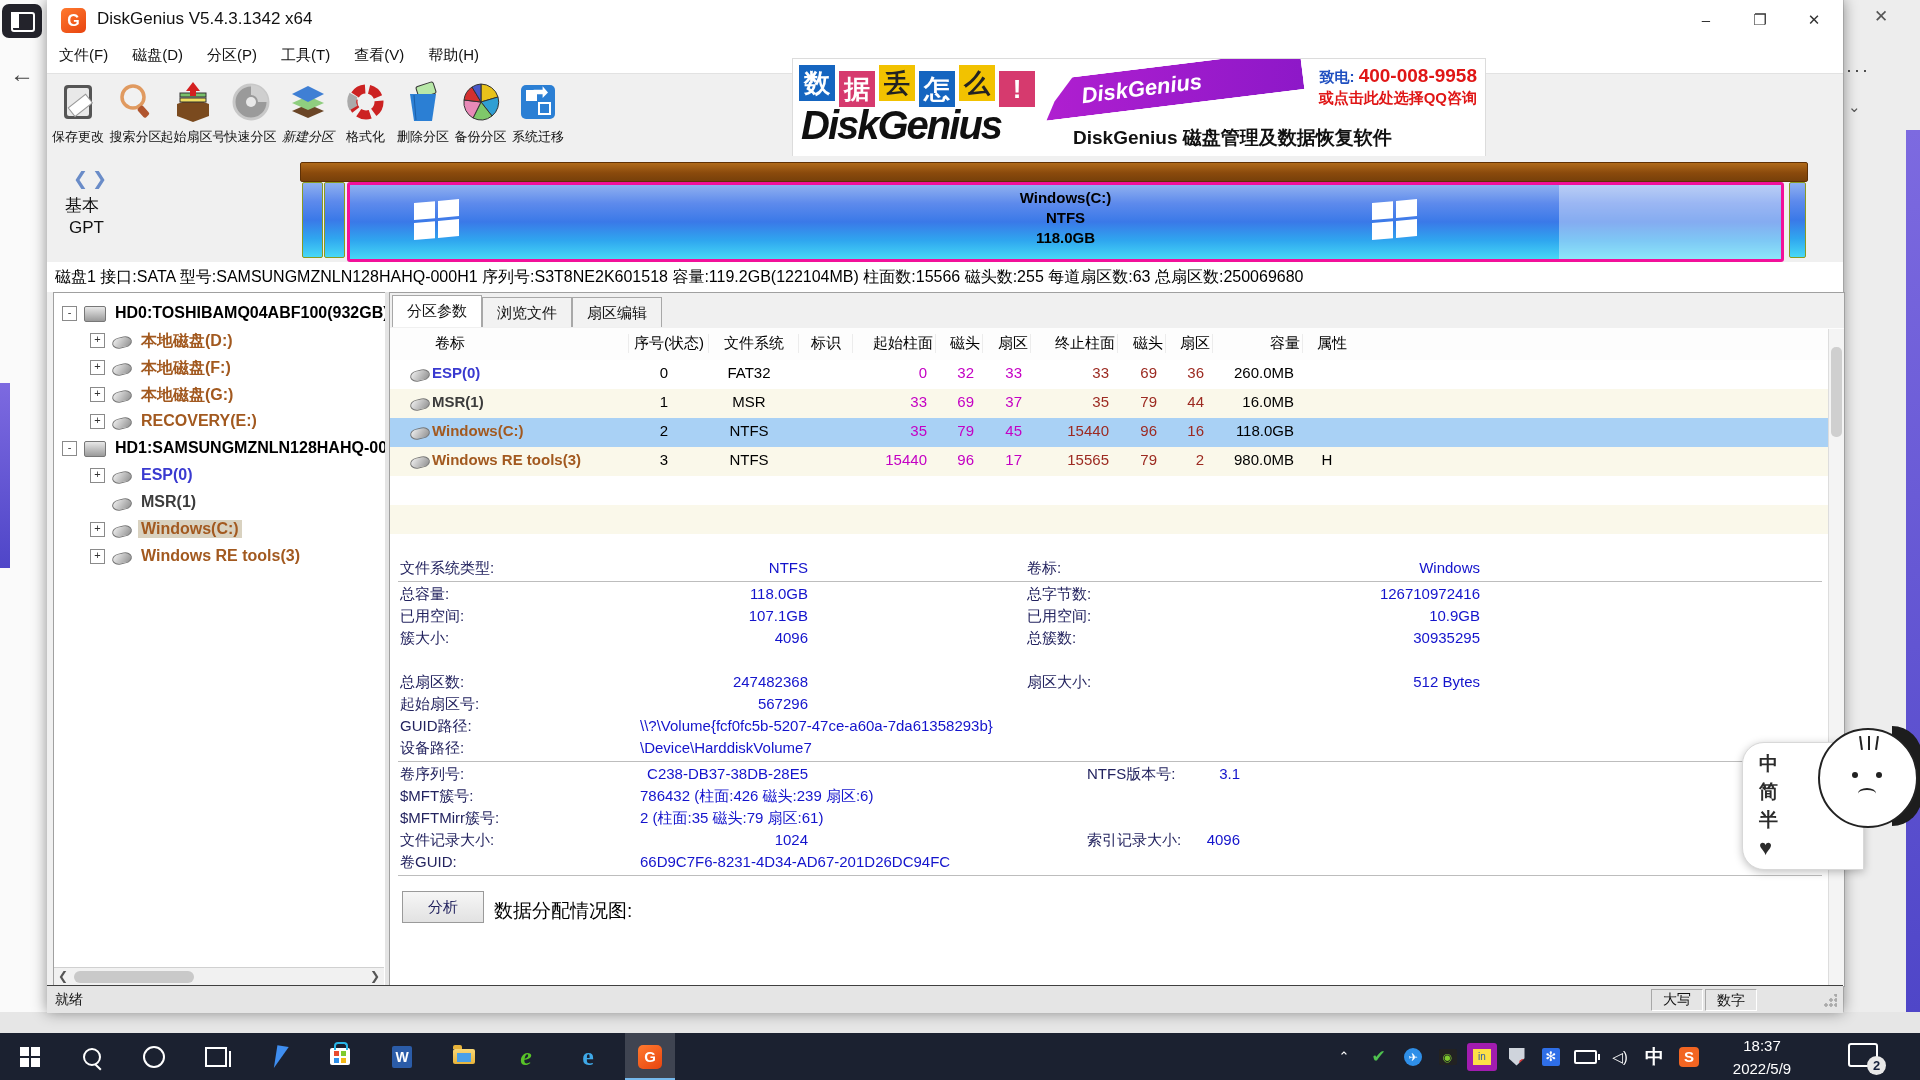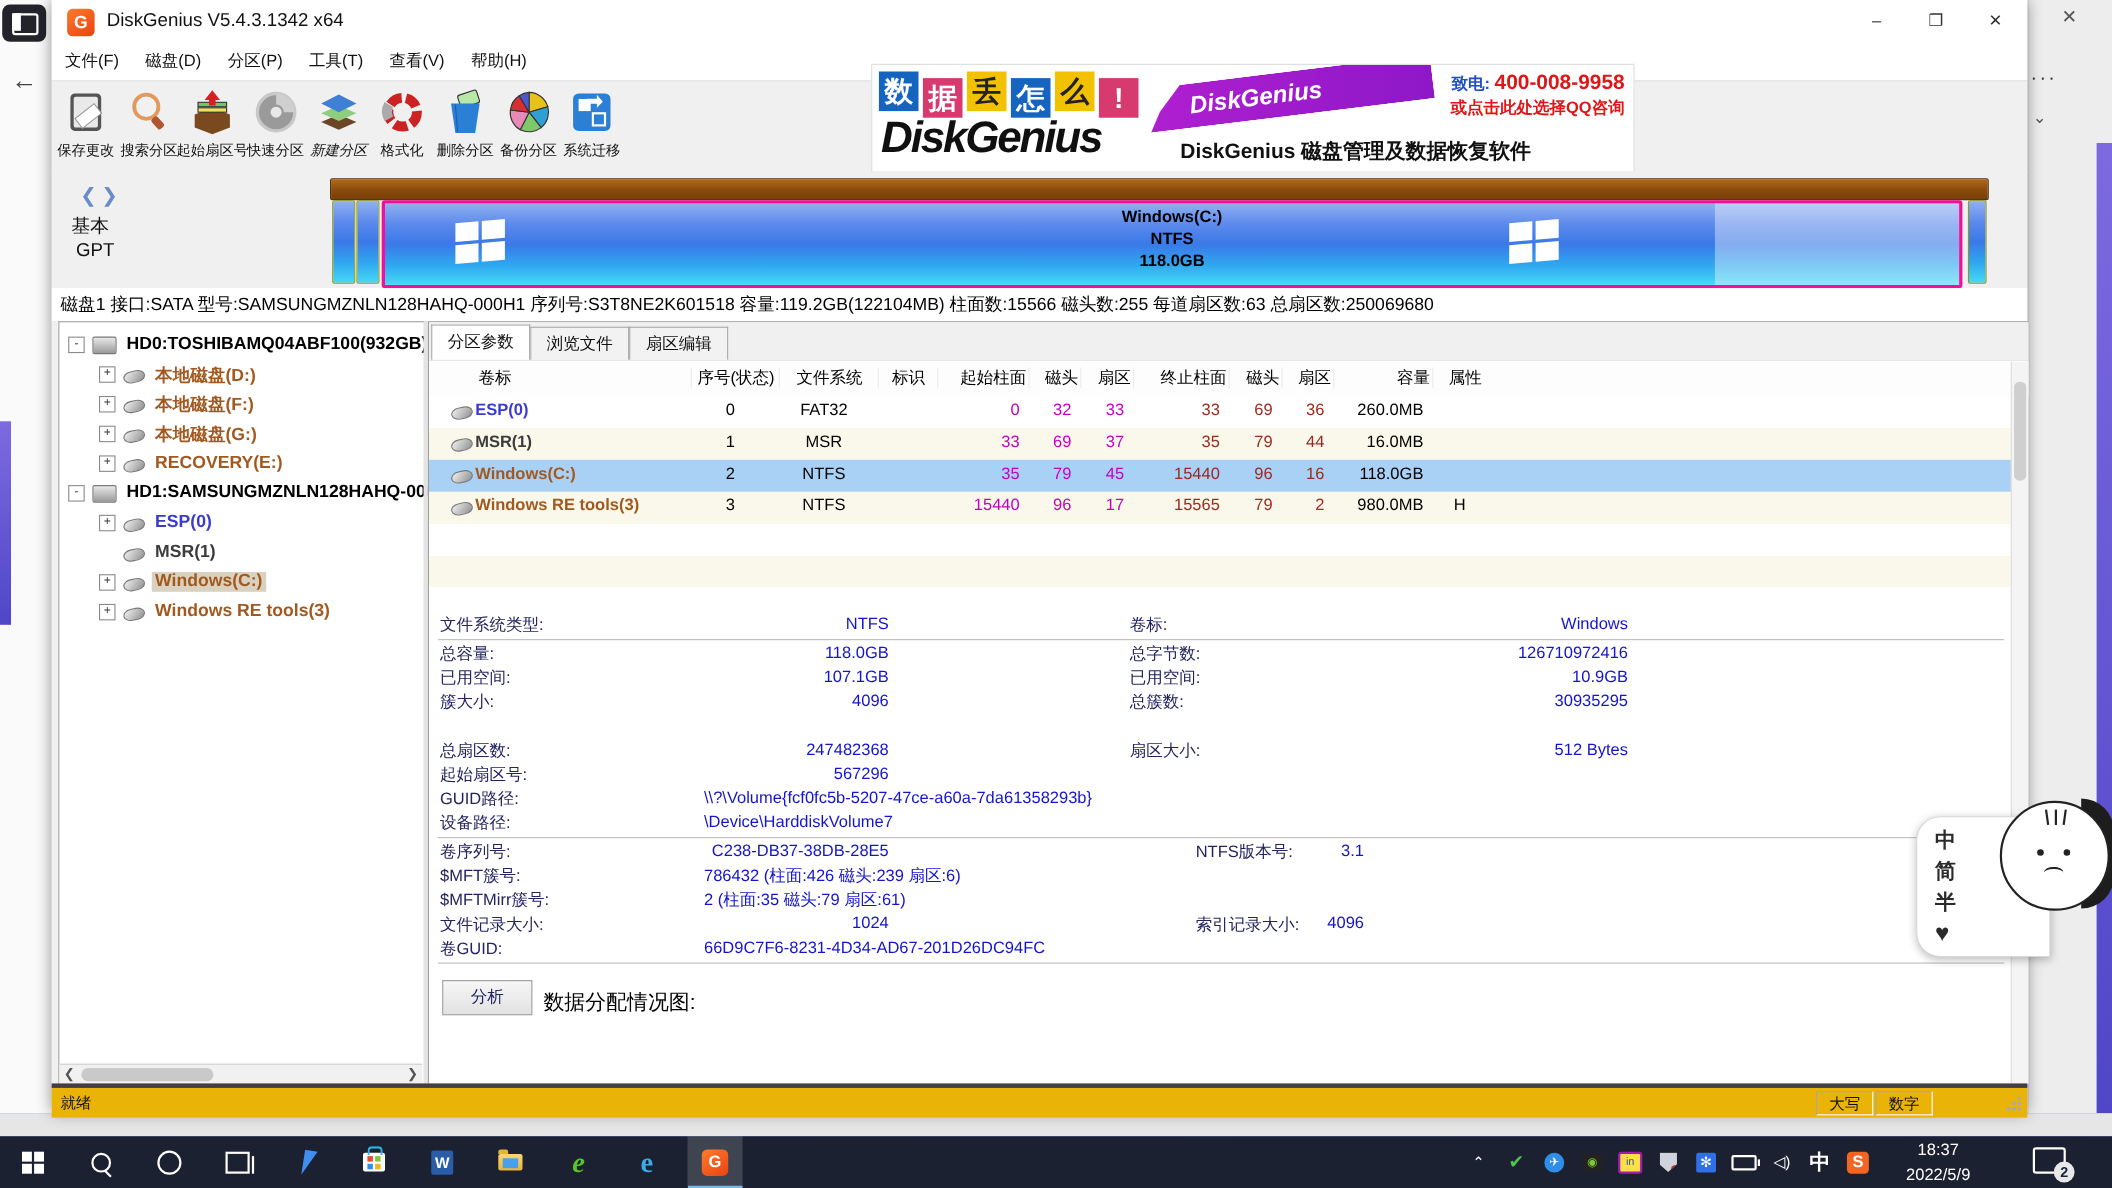--- a/index.html
+++ b/index.html
@@ -92,21 +92,21 @@
   .det-v2{position:absolute;left:700px;width:390px;text-align:right;color:#1414cc;}
   .det-row.narrow2 .det-l2{left:697px;}
   .det-row.narrow2 .det-v2{left:700px;width:150px;}
   .det-row.wide .det-v1{left:250px;width:840px;text-align:left;}
   .det-sep{position:absolute;left:8px;width:1424px;height:1px;background:#bdbdbd;}
   #analyze-btn{left:12px;width:80px;height:30px;background:linear-gradient(180deg,#f6f6f6,#e2e2e2);border:1px solid #9a9a9a;font-size:15px;color:#23235f;text-align:center;line-height:30px;}
   #alloc-label{left:104px;font-size:19px;color:#000000;}
   #vscroll{left:1438px;top:36px;width:15px;height:656px;background:#f4f4f4;border-left:1px solid #ddd;}
   #vthumb{left:2px;top:18px;width:11px;height:90px;background:#cfcfcf;border-radius:5px;}
   
-  #statusbar{left:0;top:985px;width:100%;height:27px;background:#eab308;border-top:4px solid #404040;}
+  #statusbar{left:0;top:985px;width:100%;height:27px;background:#e5e5e5;border-top:1px solid #404040;}
   #status-ready{left:8px;top:5px;font-size:14px;color:#111;}
   .status-box{top:3px;width:50px;height:20px;border:1px solid;border-color:#a8a8a8 #fff #fff #a8a8a8;font-size:14px;color:#111;text-align:center;line-height:20px;}
   #grip{right:6px;top:8px;width:14px;height:14px;background:
     radial-gradient(circle at 3px 11px,#aaa 1.5px,transparent 2px),
     radial-gradient(circle at 8px 11px,#aaa 1.5px,transparent 2px),
     radial-gradient(circle at 13px 11px,#aaa 1.5px,transparent 2px),
     radial-gradient(circle at 8px 6px,#aaa 1.5px,transparent 2px),
     radial-gradient(circle at 13px 6px,#aaa 1.5px,transparent 2px),
     radial-gradient(circle at 13px 1px,#aaa 1.5px,transparent 2px);}
   
@@ -510,21 +510,21 @@
       <div class="abs" id="analyze-btn" style="top:598px;">分析</div>
       <div class="abs" id="alloc-label" style="top:605px;">数据分配情况图:</div>
       <div class="abs" id="vscroll">
         <div class="abs" id="vthumb"></div>
       </div>
     </div>
   </div>
 
   <div class="abs" id="statusbar">
     <span class="abs" id="status-ready">就绪</span>
-    <span class="abs status-box" style="right:140px;">大写</span>
+    <span class="abs status-box" style="right:140px;font-family:Liberation Serif, serif;">大写</span>
     <span class="abs status-box" style="right:86px;">数字</span>
     <span class="abs" id="grip"></span>
   </div>
 </div>
 
 <div class="abs" id="taskbar">
   <div class="abs" id="tb-apps">
       <div class="tb-app" style="left: 5px;">
         <div class="win4" style="grid-template-columns:9px 9px;grid-template-rows:9px 9px;gap:2px;display:grid">
           <i style="background:#fff"></i>
@@ -584,21 +584,21 @@
       <div class="tray-ico" style="left: 1362.5px;">
         <span style="color:#4fc24f;font-size:17px;font-weight:bold">✔</span>
       </div>
       <div class="tray-ico" style="left: 1397px;">
         <div style="width:18px;height:18px;border-radius:50%;background:#2f8fe8;color:#fff;font-size:11px;text-align:center;line-height:18px">✈</div>
       </div>
       <div class="tray-ico" style="left: 1431.5px;">
         <div style="width:18px;height:16px;background:#222;color:#7fca2f;font-size:11px;text-align:center;line-height:16px;border-radius:2px">◉</div>
       </div>
       <div class="tray-ico" style="left: 1466px;">
-        <div style="width:18px;height:16px;background:#fde047;border:2px solid #a21caf;color:#2b5ca8;font-size:10px;text-align:center;line-height:15px;border-radius:3px">in</div>
+        <div style="width:18px;height:16px;background:#fde047;border:6px solid #a21caf;color:#2b5ca8;font-size:10px;text-align:center;line-height:15px;border-radius:3px">in</div>
       </div>
       <div class="tray-ico" style="left: 1500.5px;">
         <div style="position:relative;width:16px;height:18px;background:#cfd4dc;clip-path:polygon(0 0,100% 0,100% 60%,50% 100%,0 60%)">
           <i style="position:absolute;right:-3px;bottom:-2px;width:9px;height:9px;border-radius:50%;background:#d42020;display:block"></i>
         </div>
       </div>
       <div class="tray-ico" style="left: 1535px;">
         <div style="width:18px;height:18px;background:#2f6fe8;color:#fff;font-size:13px;text-align:center;line-height:18px;border-radius:2px">✻</div>
       </div>
       <div class="tray-ico" style="left: 1569.5px;">

